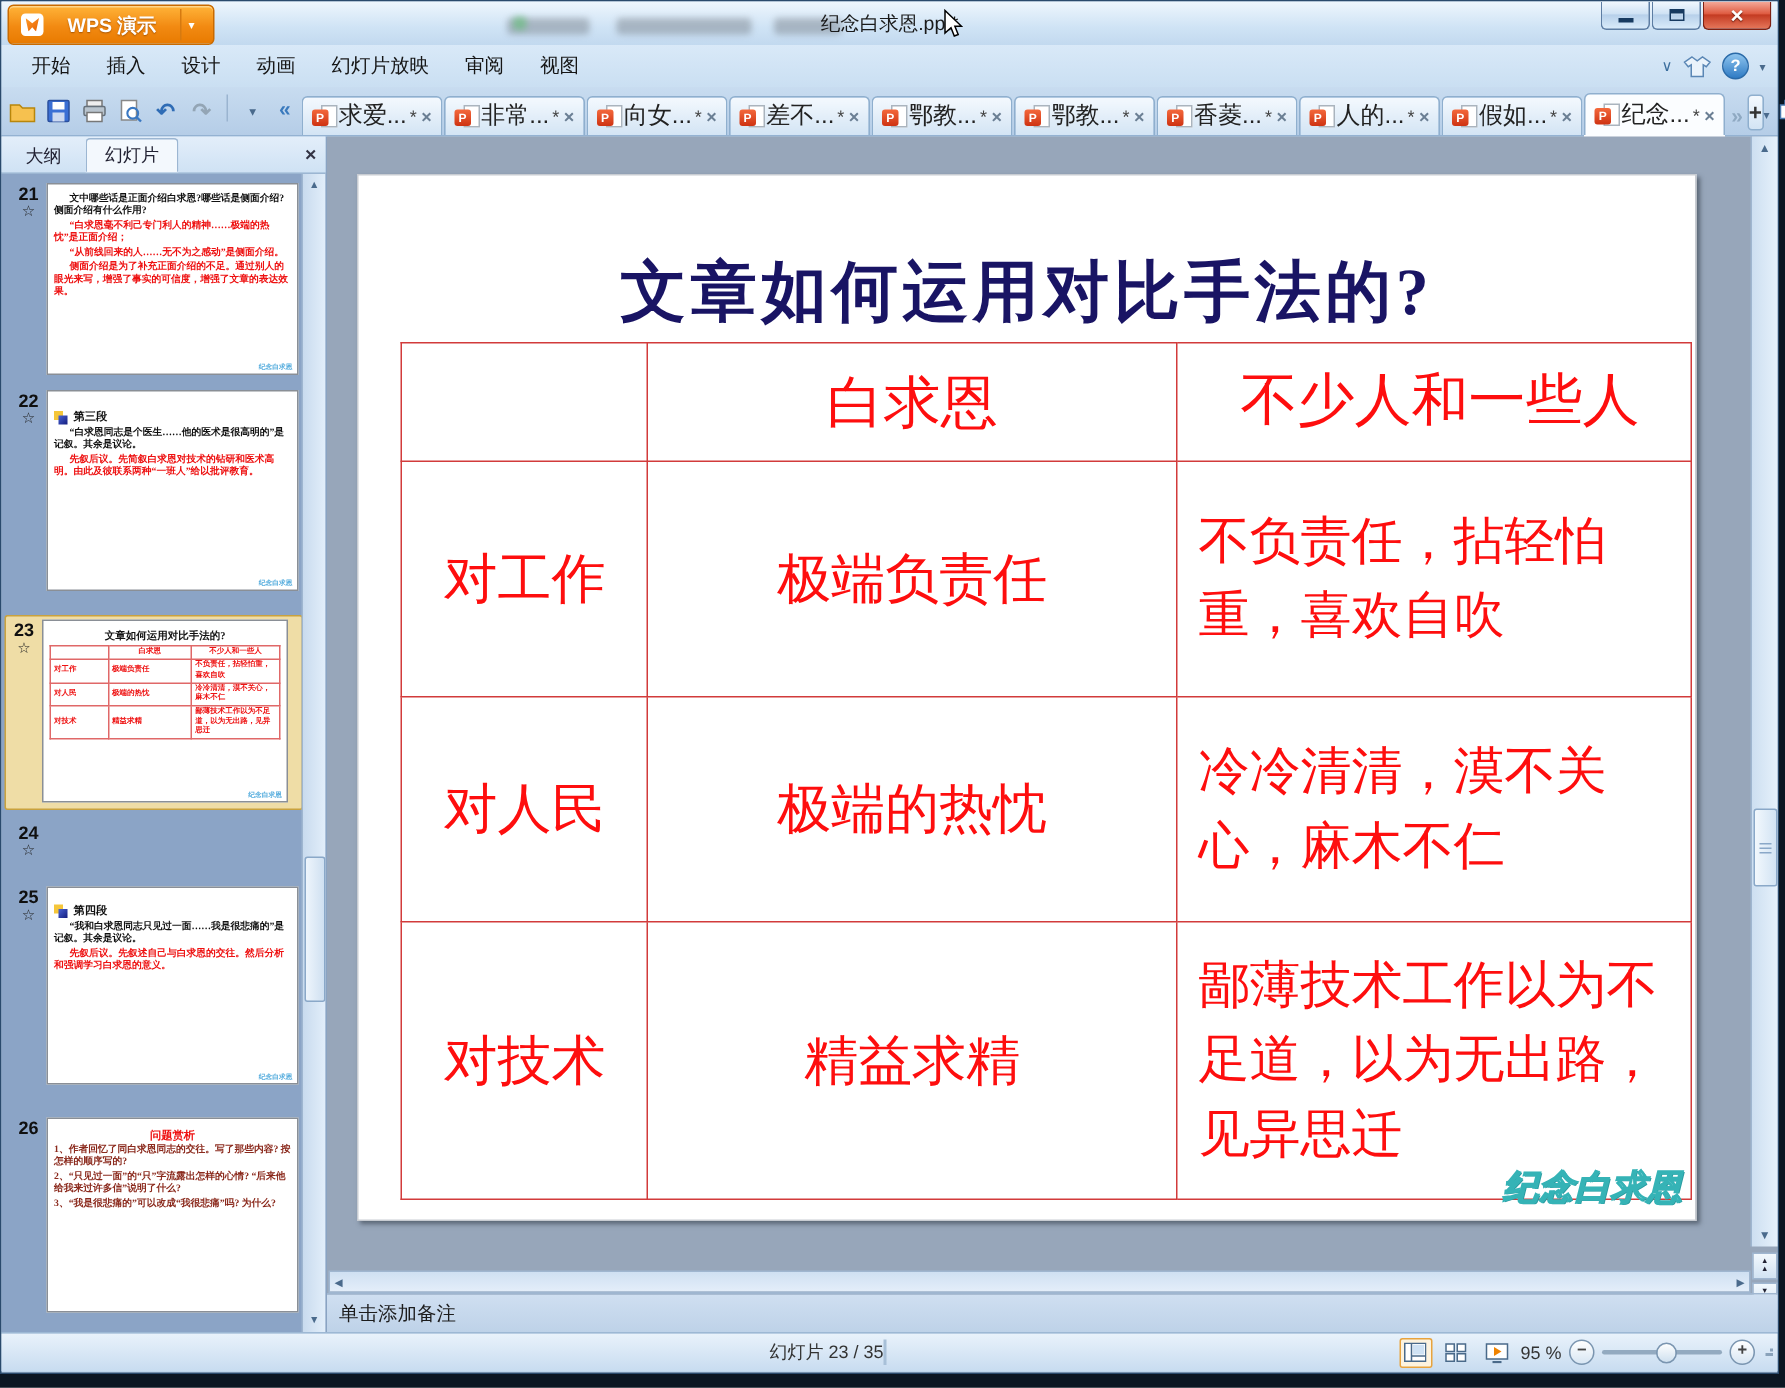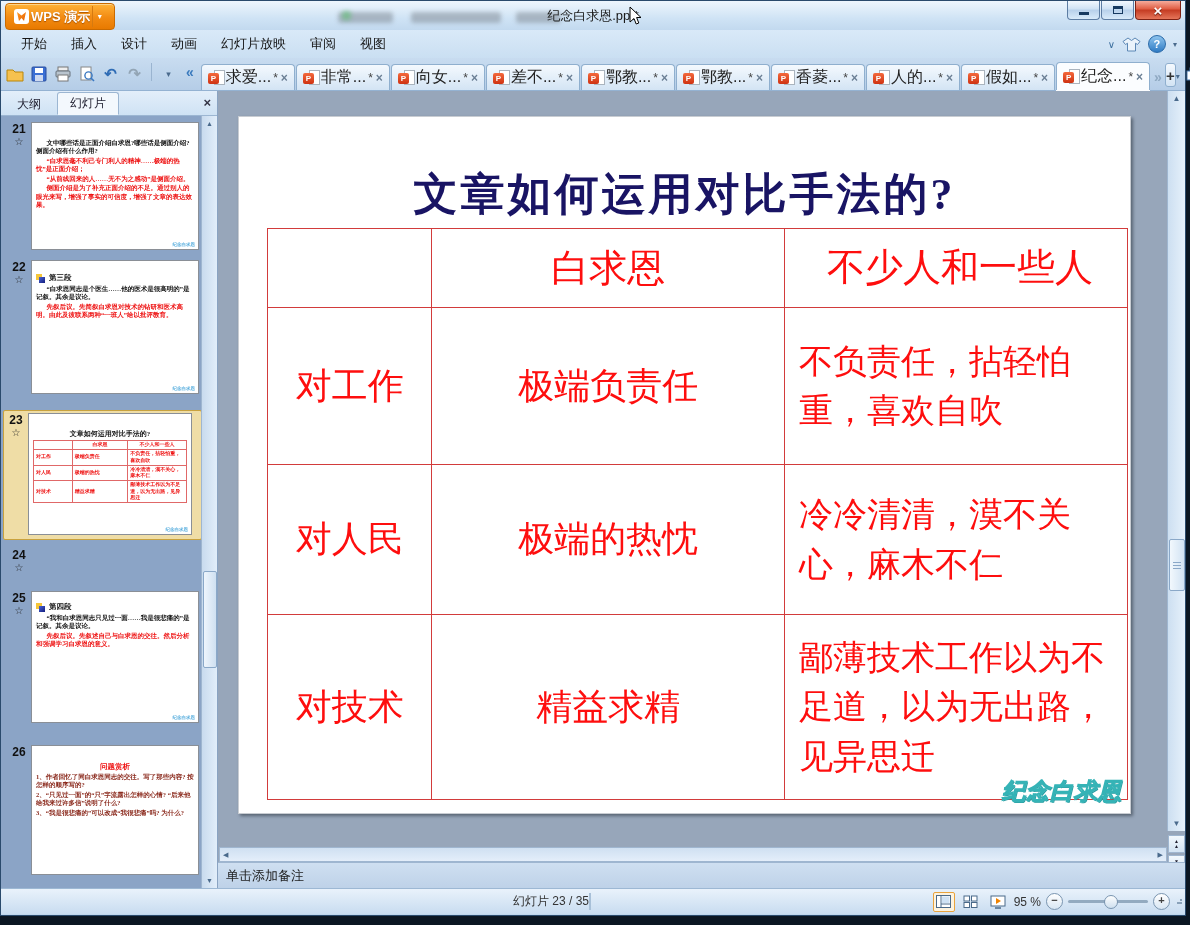--- a/index.html
+++ b/index.html
@@ -1,21 +1,21 @@
 <!DOCTYPE html>
 <html><head>
 <meta charset="utf-8">
 <style>
   html,body{margin:0;padding:0;width:1190px;height:925px;background:#0b1622;overflow:hidden;
     font-family:"Liberation Sans",sans-serif;-webkit-font-smoothing:antialiased}
   .window{position:absolute;left:0;top:0;width:1186px;height:916px;border:1px solid #2a4a6c;
     background:#bfd6ec;box-sizing:border-box}
   
   .tbar{position:relative;height:29px;background:linear-gradient(#eef6fd,#cfe3f5 60%,#c2d9ef);overflow:hidden}
-  .appbtn{position:absolute;left:4px;top:2px;height:25px;display:flex;align-items:center;gap:2px;
+  .appbtn{position:absolute;left:4px;top:2px;height:25px;display:flex;align-items:center;gap:16px;
     padding:0 8px;background:linear-gradient(#ffb338,#f28a12 55%,#e87a00);border:1px solid #c96a00;
     border-radius:4px;box-shadow:inset 0 1px 0 #ffd58a;cursor:default}
   .appbtn .lbl{color:#fff;font-size:13px;font-weight:bold;text-shadow:0 1px 1px #a85400}
   .wlogo{width:15px;height:15px;background:#fff;border-radius:3px;position:relative}
   .wlogo::after{content:"";position:absolute;inset:3px;background:linear-gradient(135deg,#ff9c2a,#e65f00);
     clip-path:polygon(0 0,50% 38%,100% 0,78% 100%,50% 68%,22% 100%)}
   .appdd{width:13px;height:21px;border-left:1px solid #d67a10;display:flex;align-items:center;
     justify-content:center;color:#fff;font-size:8px}
   .wtitle{position:absolute;left:0;right:0;top:6px;text-align:center;font-size:13px;color:#1a1a1a}
   .ghost{position:absolute;background:rgba(100,105,112,.38);filter:blur(2px);border-radius:3px}
@@ -70,21 +70,21 @@
     border-bottom:1px solid #9cb6d2;position:relative}
   .stab{padding:2px 12px;font-size:12px;color:#223;margin-left:4px}
   .stab.act{background:#f3f8fd;border:1px solid #9cb6d2;border-bottom:1px solid #f3f8fd;border-radius:3px 3px 0 0}
   .sclose{position:absolute;right:6px;top:4px;font-size:13px;font-weight:bold;color:#334}
   .thumbs{flex:1;background:#8ba4c6;position:relative;overflow:hidden;padding:0 15px 0 0}
   .trow{display:flex;margin-left:6px}
   .gut{width:24px;text-align:center;flex:0 0 24px}
   .gnum{font-size:12px;font-weight:bold;color:#101010;line-height:13px;padding-top:1px}
   .gstar{font-size:10px;color:#222;line-height:11px}
   .thumb{background:#fff;border:1px solid #8a8f96;width:168px;overflow:hidden;position:relative;
-    font-family:"Liberation Serif","DejaVu Serif",serif;box-sizing:border-box;padding:16px 4px}
+    font-family:"Liberation Serif","DejaVu Serif",serif;box-sizing:border-box;padding:6px 4px}
   .thumb p{margin:0 0 1px 0}
   .t-black{color:#111;font-size:6.5px;line-height:1.3;font-weight:bold}
   .t-red{color:#e11;font-size:6.5px;line-height:1.3;font-weight:bold}
   .ind{text-indent:1.6em}
   .thead{display:flex;align-items:center;font-size:7.5px;font-weight:bold;color:#111;margin:2px 0 2px 0}
   .thead.red{color:#e11}
   .blogo{width:9px;height:9px;position:relative;display:inline-block;margin-right:4px;flex:0 0 9px}
   .blogo::before{content:"";position:absolute;left:0;top:0;width:6px;height:6px;background:#f5c63a}
   .blogo::after{content:"";position:absolute;right:0;bottom:0;width:6px;height:6px;
     background:linear-gradient(135deg,#4a63d4,#131d7e)}

